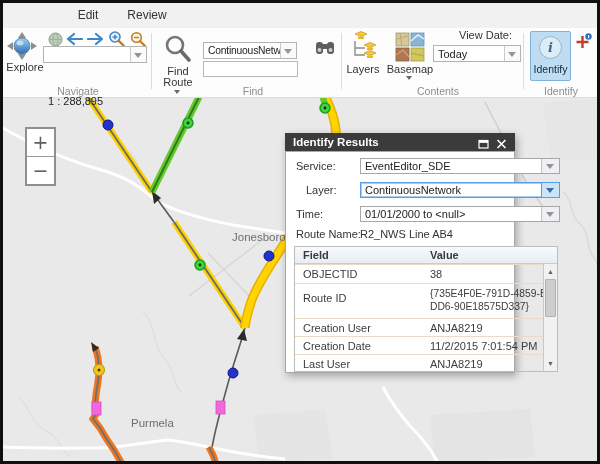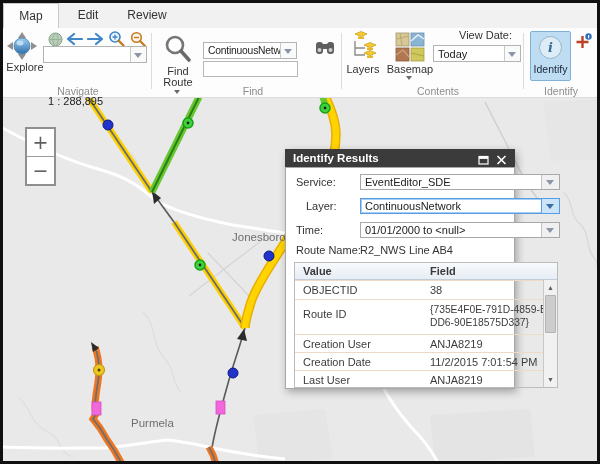--- a/index.html
+++ b/index.html
@@ -14,21 +14,21 @@
   .ribbon{left:3px;top:28px;width:594px;height:70px;background:#fdfdfd;border-bottom:1px solid #dcdcdc;box-sizing:border-box;z-index:5;}
   .grouplabel{position:absolute;font-size:10.5px;color:#8d8d8d;text-align:center;}
   .vsep{position:absolute;top:5px;height:56px;width:1px;background:#dcdcdc;}
   .btnlabel{position:absolute;font-size:11px;color:#333;text-align:center;}
   .combo{position:absolute;background:#fff;border:1px solid #b3b3b3;box-sizing:border-box;font-size:11px;color:#222;}
   .combo .txt{position:absolute;left:4px;top:0;right:16px;line-height:15px;white-space:nowrap;overflow:hidden;}
   .combo .arrowbox{position:absolute;right:0;top:0;bottom:0;width:15px;border-left:1px solid #c9c9c9;background:#fafafa;}
   .tri-down{position:absolute;width:0;height:0;border-left:4px solid transparent;border-right:4px solid transparent;border-top:5px solid #8a95a5;}
   .ribbon-field{position:absolute;background:#fff;border:1px solid #b8b8b8;box-sizing:border-box;}
   
-  .popup{left:285px;top:133px;width:230px;height:240px;z-index:20;box-shadow:2px 3px 8px rgba(0,0,0,.3);margin-top:16px;}
+  .popup{left:285px;top:133px;width:230px;height:240px;z-index:20;box-shadow:2px 3px 8px rgba(0,0,0,.3);}
   .popup-title{position:absolute;left:0;top:0;right:0;height:18px;background:#3b3b3b;color:#fff;font-size:11.5px;font-weight:bold;line-height:18px;padding-left:8px;box-sizing:border-box;}
   .popup-body{position:absolute;left:0;top:18px;right:0;bottom:0;background:#fff;border:1px solid #a8a8a8;box-sizing:border-box;}
   .plabel{position:absolute;font-size:11px;color:#333;}
   .pcombo{position:absolute;left:74px;width:200px;height:16px;background:#fff;border:1px solid #a8a8a8;box-sizing:border-box;font-size:11px;color:#222;}
   .pcombo .txt{position:absolute;left:4px;right:18px;top:0;line-height:14px;white-space:nowrap;overflow:hidden;}
   .pcombo .arrowbox{position:absolute;right:0;top:0;bottom:0;width:17px;background:#f0f0f0;border-left:1px solid #c2c2c2;}
   .pcombo.focus{border:1px solid #569de5;box-shadow:0 0 0 1px #a9cdf0 inset;}
   .pcombo.focus .arrowbox{background:#cce4f7;border-left:1px solid #569de5;}
   .itable{position:absolute;left:8px;top:94px;width:264px;height:126px;border:1px solid #bcbcbc;box-sizing:border-box;font-size:11px;color:#3c3c3c;}
   .itable .hdr{display:grid;grid-template-columns:127px 1fr;height:17px;background:linear-gradient(#f8fafc,#e6edf4);border-bottom:1px solid #c3cdd8;box-sizing:border-box;font-weight:bold;color:#3a3a3a;}
@@ -126,21 +126,20 @@
     <text x="229" y="144" font-size="11.5" fill="#6e6e6e">Jonesboro</text>
     <text x="128" y="330" font-size="11.5" fill="#6e6e6e">Purmela</text>
   </svg>
 
   <div class="abs zoomctl">
     <div class="zbtn top">+</div>
     <div class="zbtn">−</div>
   </div>
 
   <div class="abs tabbar">
-    <div class="tab active" style="left:0;width:56px;">Map</div>
     <div class="tab" style="left:114px;width:60px;">Review</div>
     <div class="tab" style="left:56px;width:58px;">Edit</div>
   </div>
 
   <div class="abs ribbon">
 
     <div class="abs" style="left:4px;top:4px;width:34px;height:30px;">
       <svg width="30" height="30" viewBox="0 0 30 30">
         <defs>
             <linearGradient id="gx" x1="0" y1="0" x2="0" y2="1">
@@ -313,22 +312,22 @@
         <div class="txt">01/01/2000 to &lt;null&gt;</div>
         <div class="arrowbox">
             <div class="tri-down" style="left:4px;top:5px;"></div>
           </div>
       </div>
       <div class="plabel" style="left:10px;top:76px;">Route Name:</div>
       <div class="plabel" style="left:74px;top:76px;">R2_NWS Line AB4</div>
 
       <div class="itable">
         <div class="hdr">
+          <div>Field</div>
           <div>Value</div>
-          <div>Field</div>
         </div>
         <div class="row" style="height:19px;">
           <div class="cell">OBJECTID</div>
           <div class="cell">38</div>
         </div>
         <div class="row" style="height:35px;">
           <div class="cell" style="padding-top:8px;">Route ID</div>
           <div class="cell" style="font-size:10.3px;">{735E4F0E-791D-4859-BDD6-90E18575D337}</div>
         </div>
         <div class="row" style="height:18px;">

